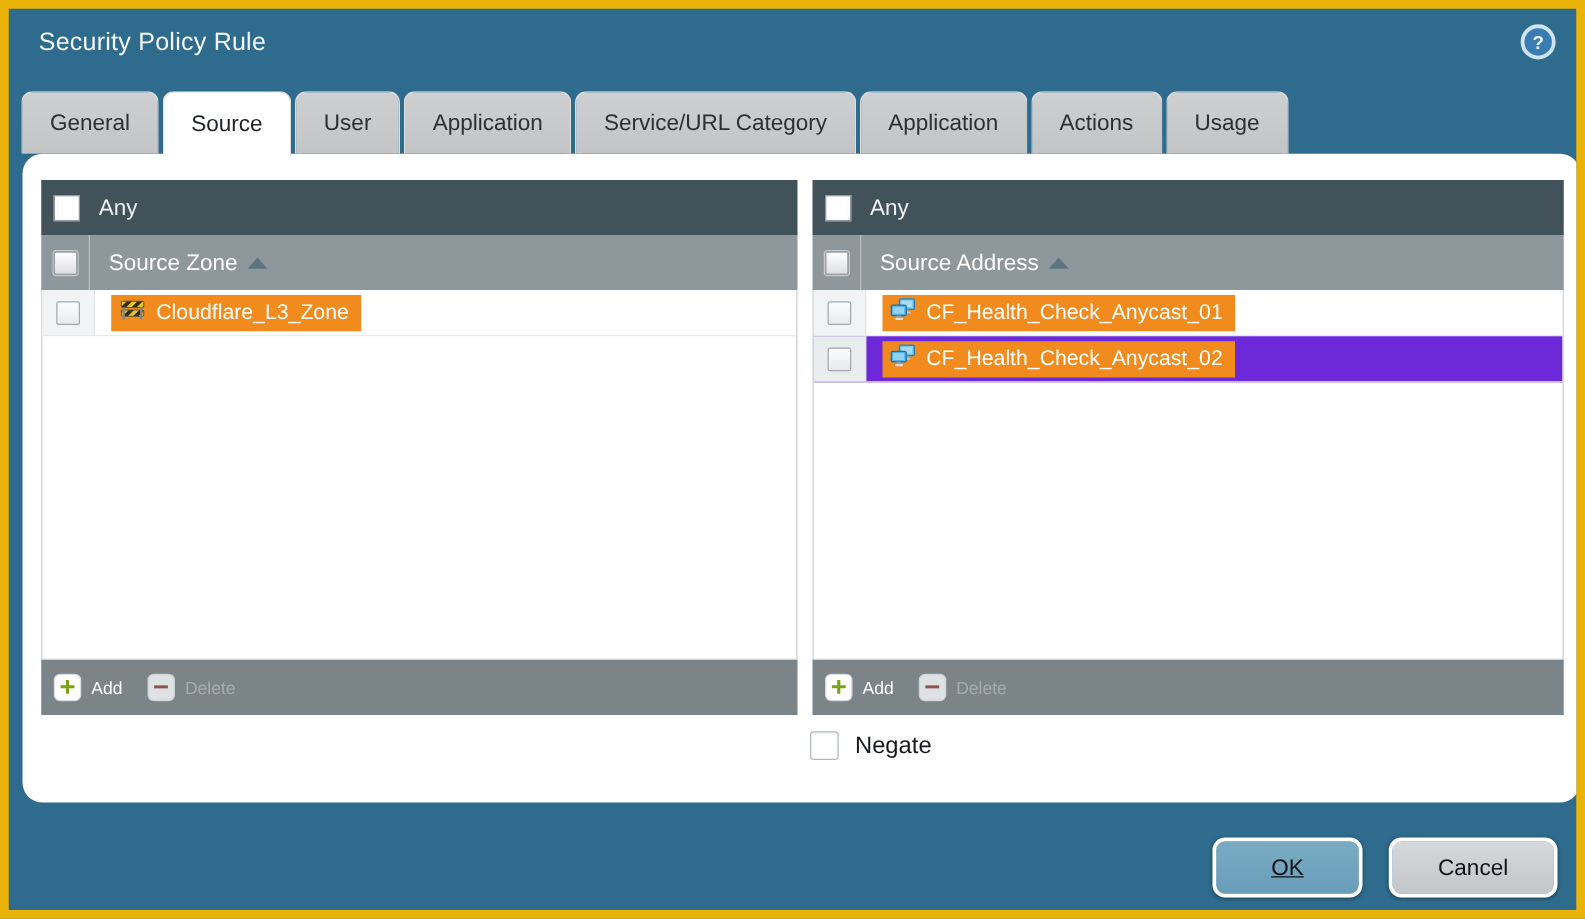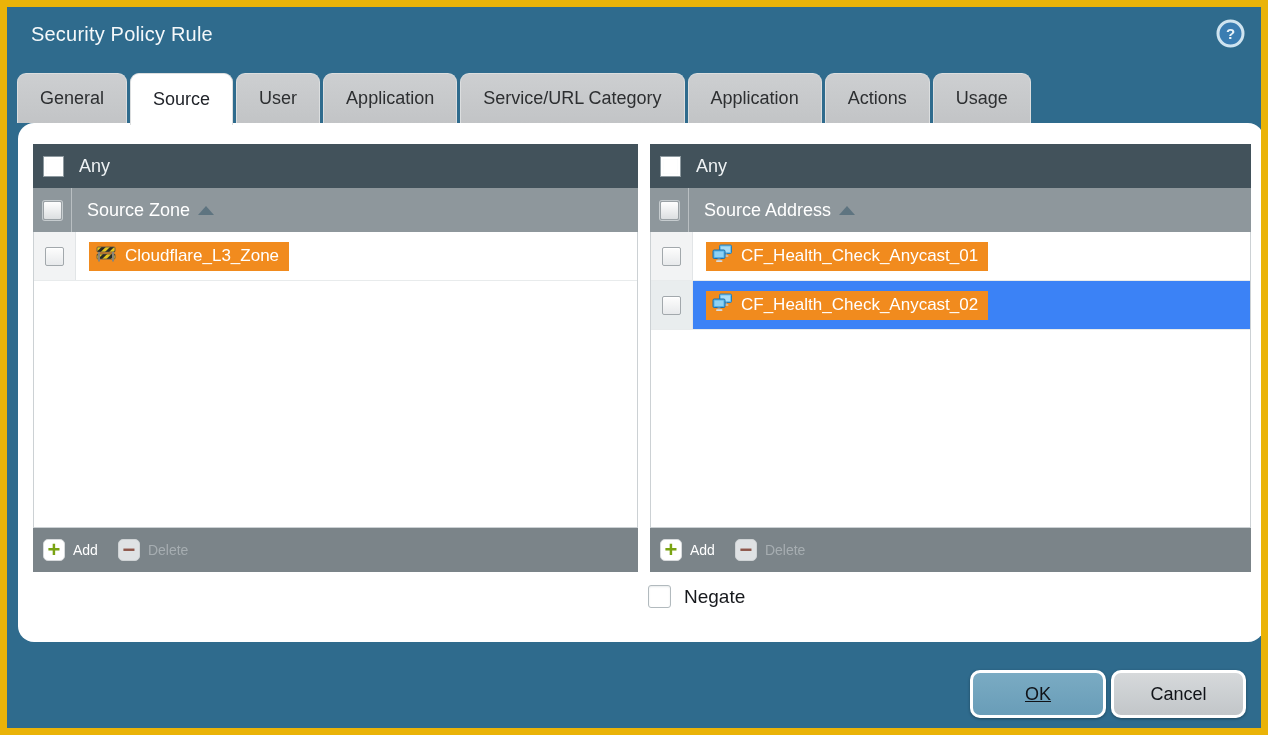--- a/index.html
+++ b/index.html
@@ -33,22 +33,22 @@
 
   .any-row { height:44px; background:#42525b; display:flex; align-items:center; flex:none; }
   .any-label { color:#eef2f4; font-size:18px; margin-left:15px; }
 
   .col-header { height:44px; background:#8e979c; display:flex; align-items:center; flex:none; }
   .col-divider { width:1px; height:44px; background:#b9bfc2; margin-left:9px; }
   .col-title { color:#fff; font-size:18px; margin-left:15px; }
   .sort-asc { width:0; height:0; margin-left:8px; border-left:8px solid transparent; border-right:8px solid transparent; border-bottom:9px solid #5e7480; }
 
   .rows { flex:1; background:#fff; border:1px solid #ccd1d4; border-top:none; overflow:hidden; display:flex; flex-direction:column; }
-  .row { height:49px; flex:none; display:flex; align-items:center; border-bottom:1px solid #e8ebec; background:#fff; }
-  .row.alt { background:#3b82f6; }
+  .row { height:37px; flex:none; display:flex; align-items:center; border-bottom:1px solid #e8ebec; background:#fff; }
+  .row.alt { background:#6d28d9; }
   .check-cell { width:42px; align-self:stretch; display:flex; align-items:center; justify-content:center; background:#f2f3f4; border-right:1px solid #e2e5e7; }
   .row.alt .check-cell { background:#e9edee; }
 
   .tag { margin-left:13px; height:29px; background:#f18b1e; color:#fff; font-size:17px;
          display:inline-flex; align-items:center; gap:8px; padding:0 10px 0 6px; cursor:pointer; white-space:nowrap; }
 
   .panel-footer { height:44px; background:#7b8489; display:flex; align-items:center; flex:none; padding-left:10px; }
   .bar-btn { display:flex; align-items:center; gap:8px; cursor:pointer; }
   .bar-btn .txt { font-size:14px; }
   .add-btn { color:#fff; }
@@ -65,21 +65,21 @@
 
   
   .negate { position:absolute; left:630px; top:462px; display:flex; align-items:center; gap:13px; }
   .cb-negate { width:23px; height:23px; background:#fff; border:1px solid #b2babe; border-radius:3px; box-shadow:inset 0 1px 2px #e8ebec; }
   .negate-label { font-size:19px; color:#16181c; }
 
   
   .btn { position:absolute; top:663px; height:48px; border-radius:10px; border:3px solid #fff;
          display:flex; align-items:center; justify-content:center; font-size:18px; color:#101318; cursor:pointer;
          box-shadow:0 1px 3px rgba(0,0,0,.35); }
-  .btn-ok { left:963px; width:136px; background:linear-gradient(#7aabc3,#699db8);text-decoration:underline; }
+  .btn-ok { left:963px; width:120px; background:linear-gradient(#7aabc3,#699db8);text-decoration:underline; }
   .btn-cancel { left:1104px; width:135px; background:linear-gradient(#d6d9db,#c2c6c9); }
 </style>
 </head>
 <body>
 
 <div class="window">
 
   <div class="title">Security Policy Rule</div>
 
   <div class="help">

